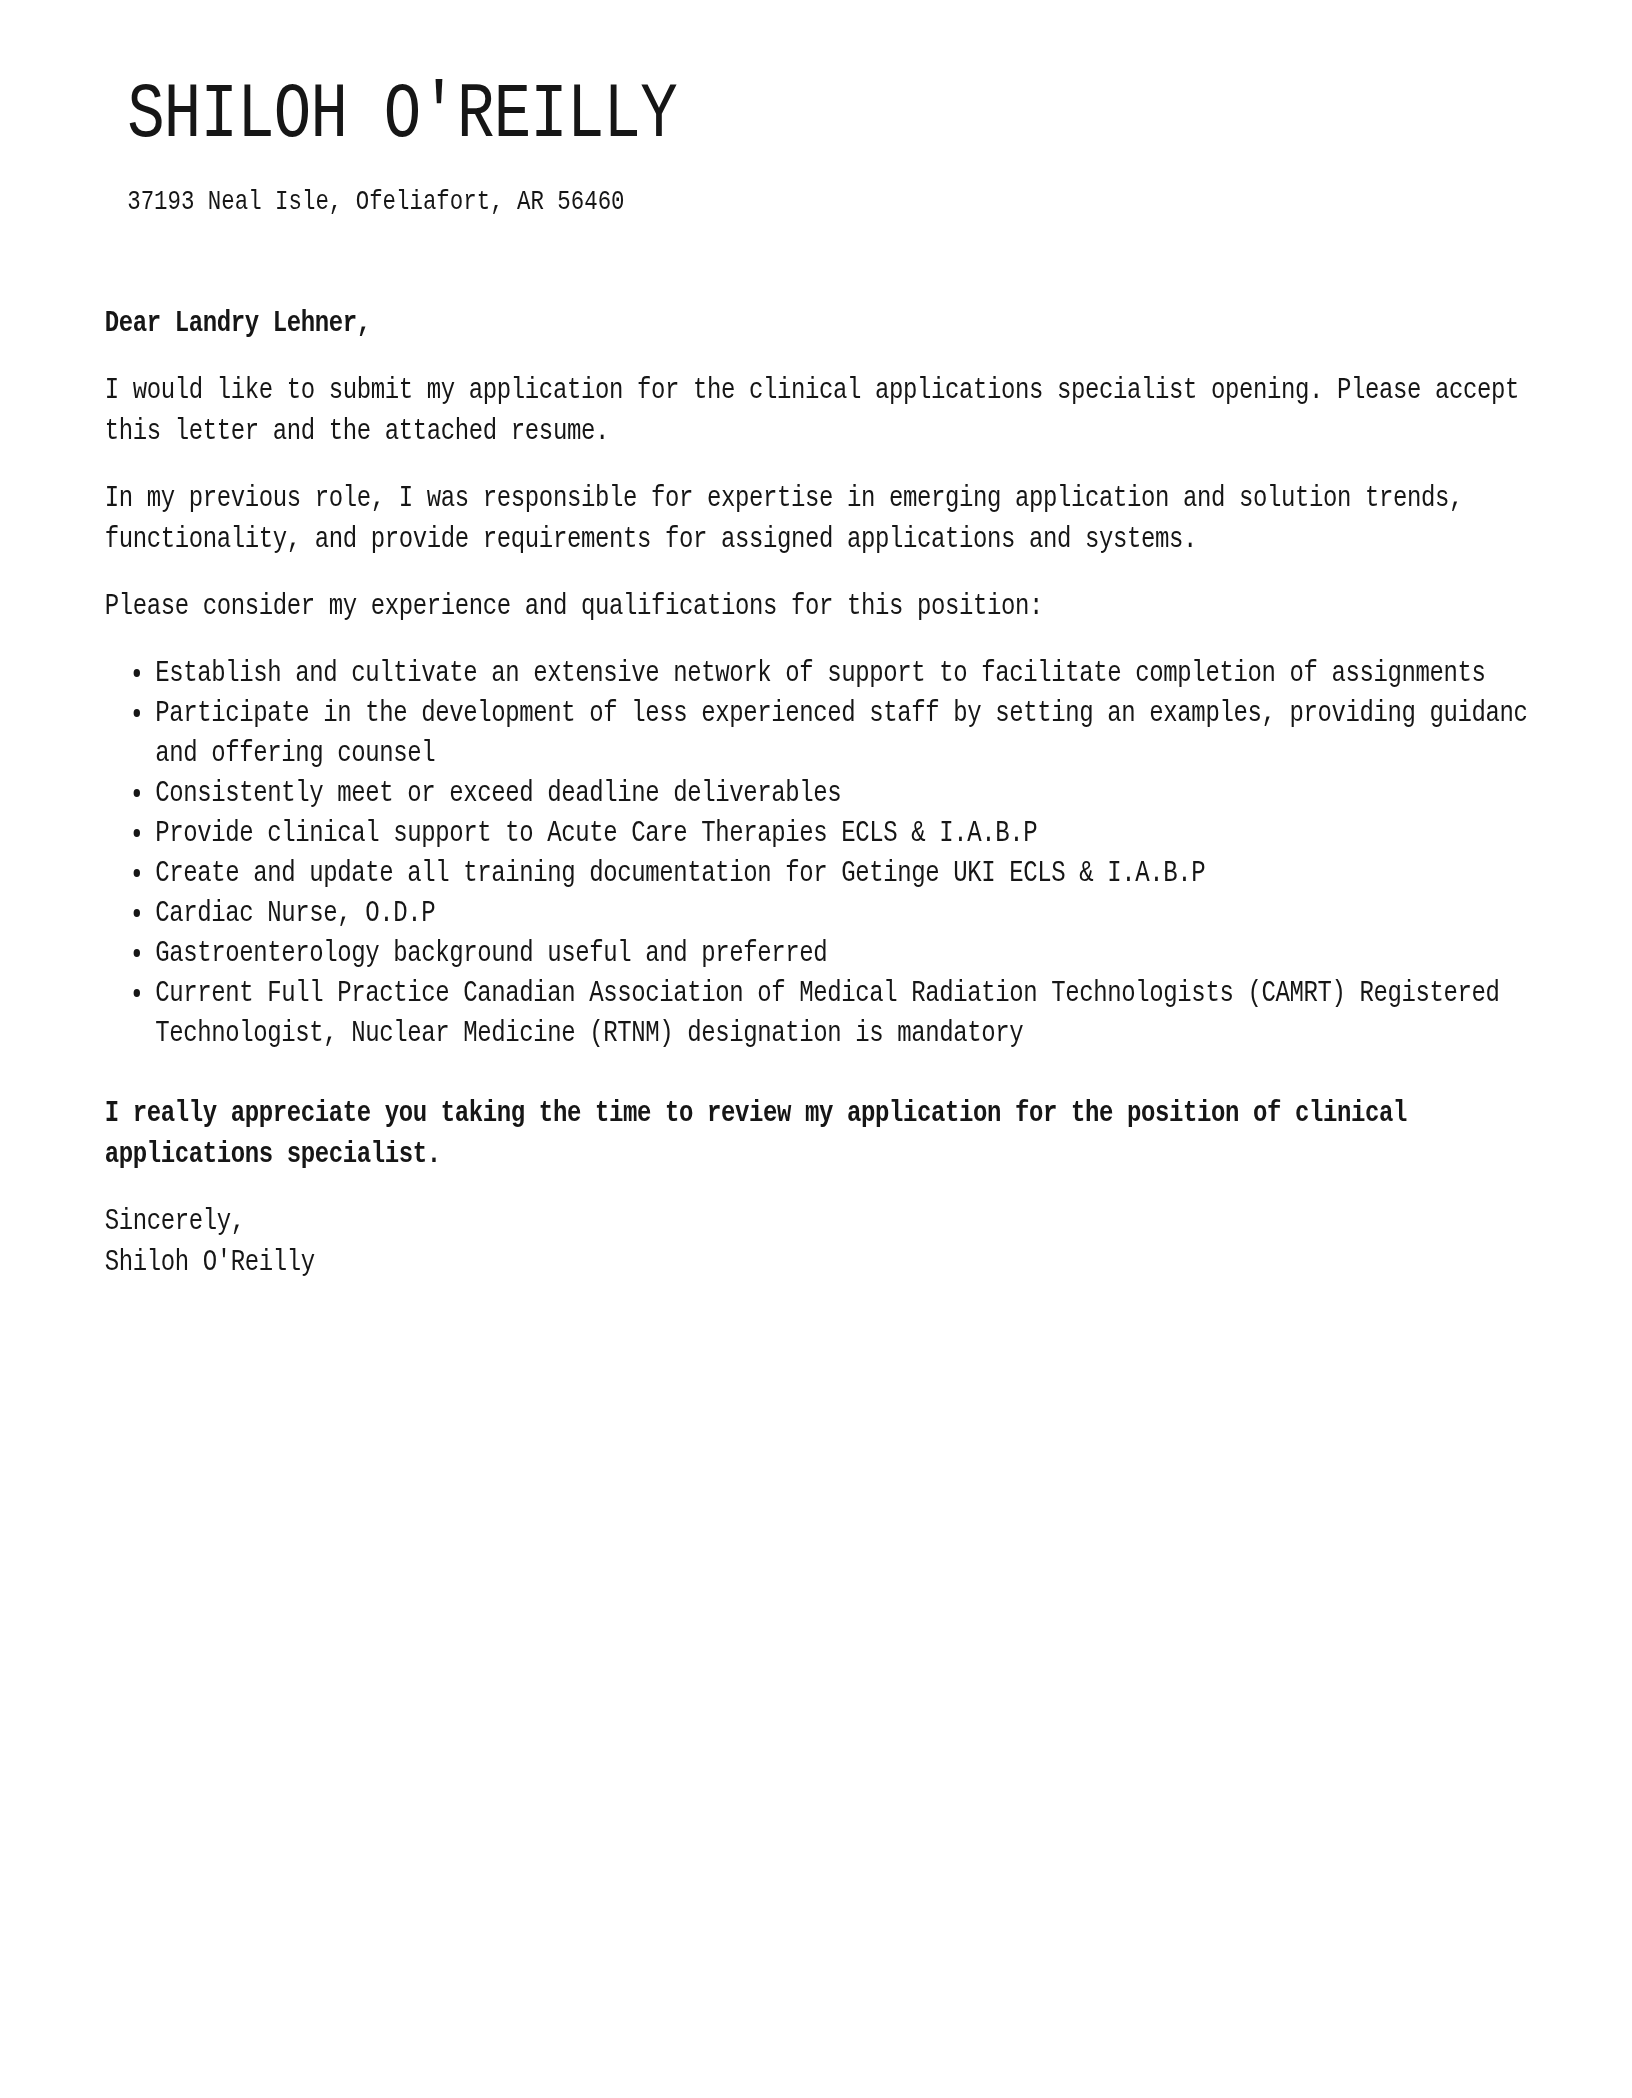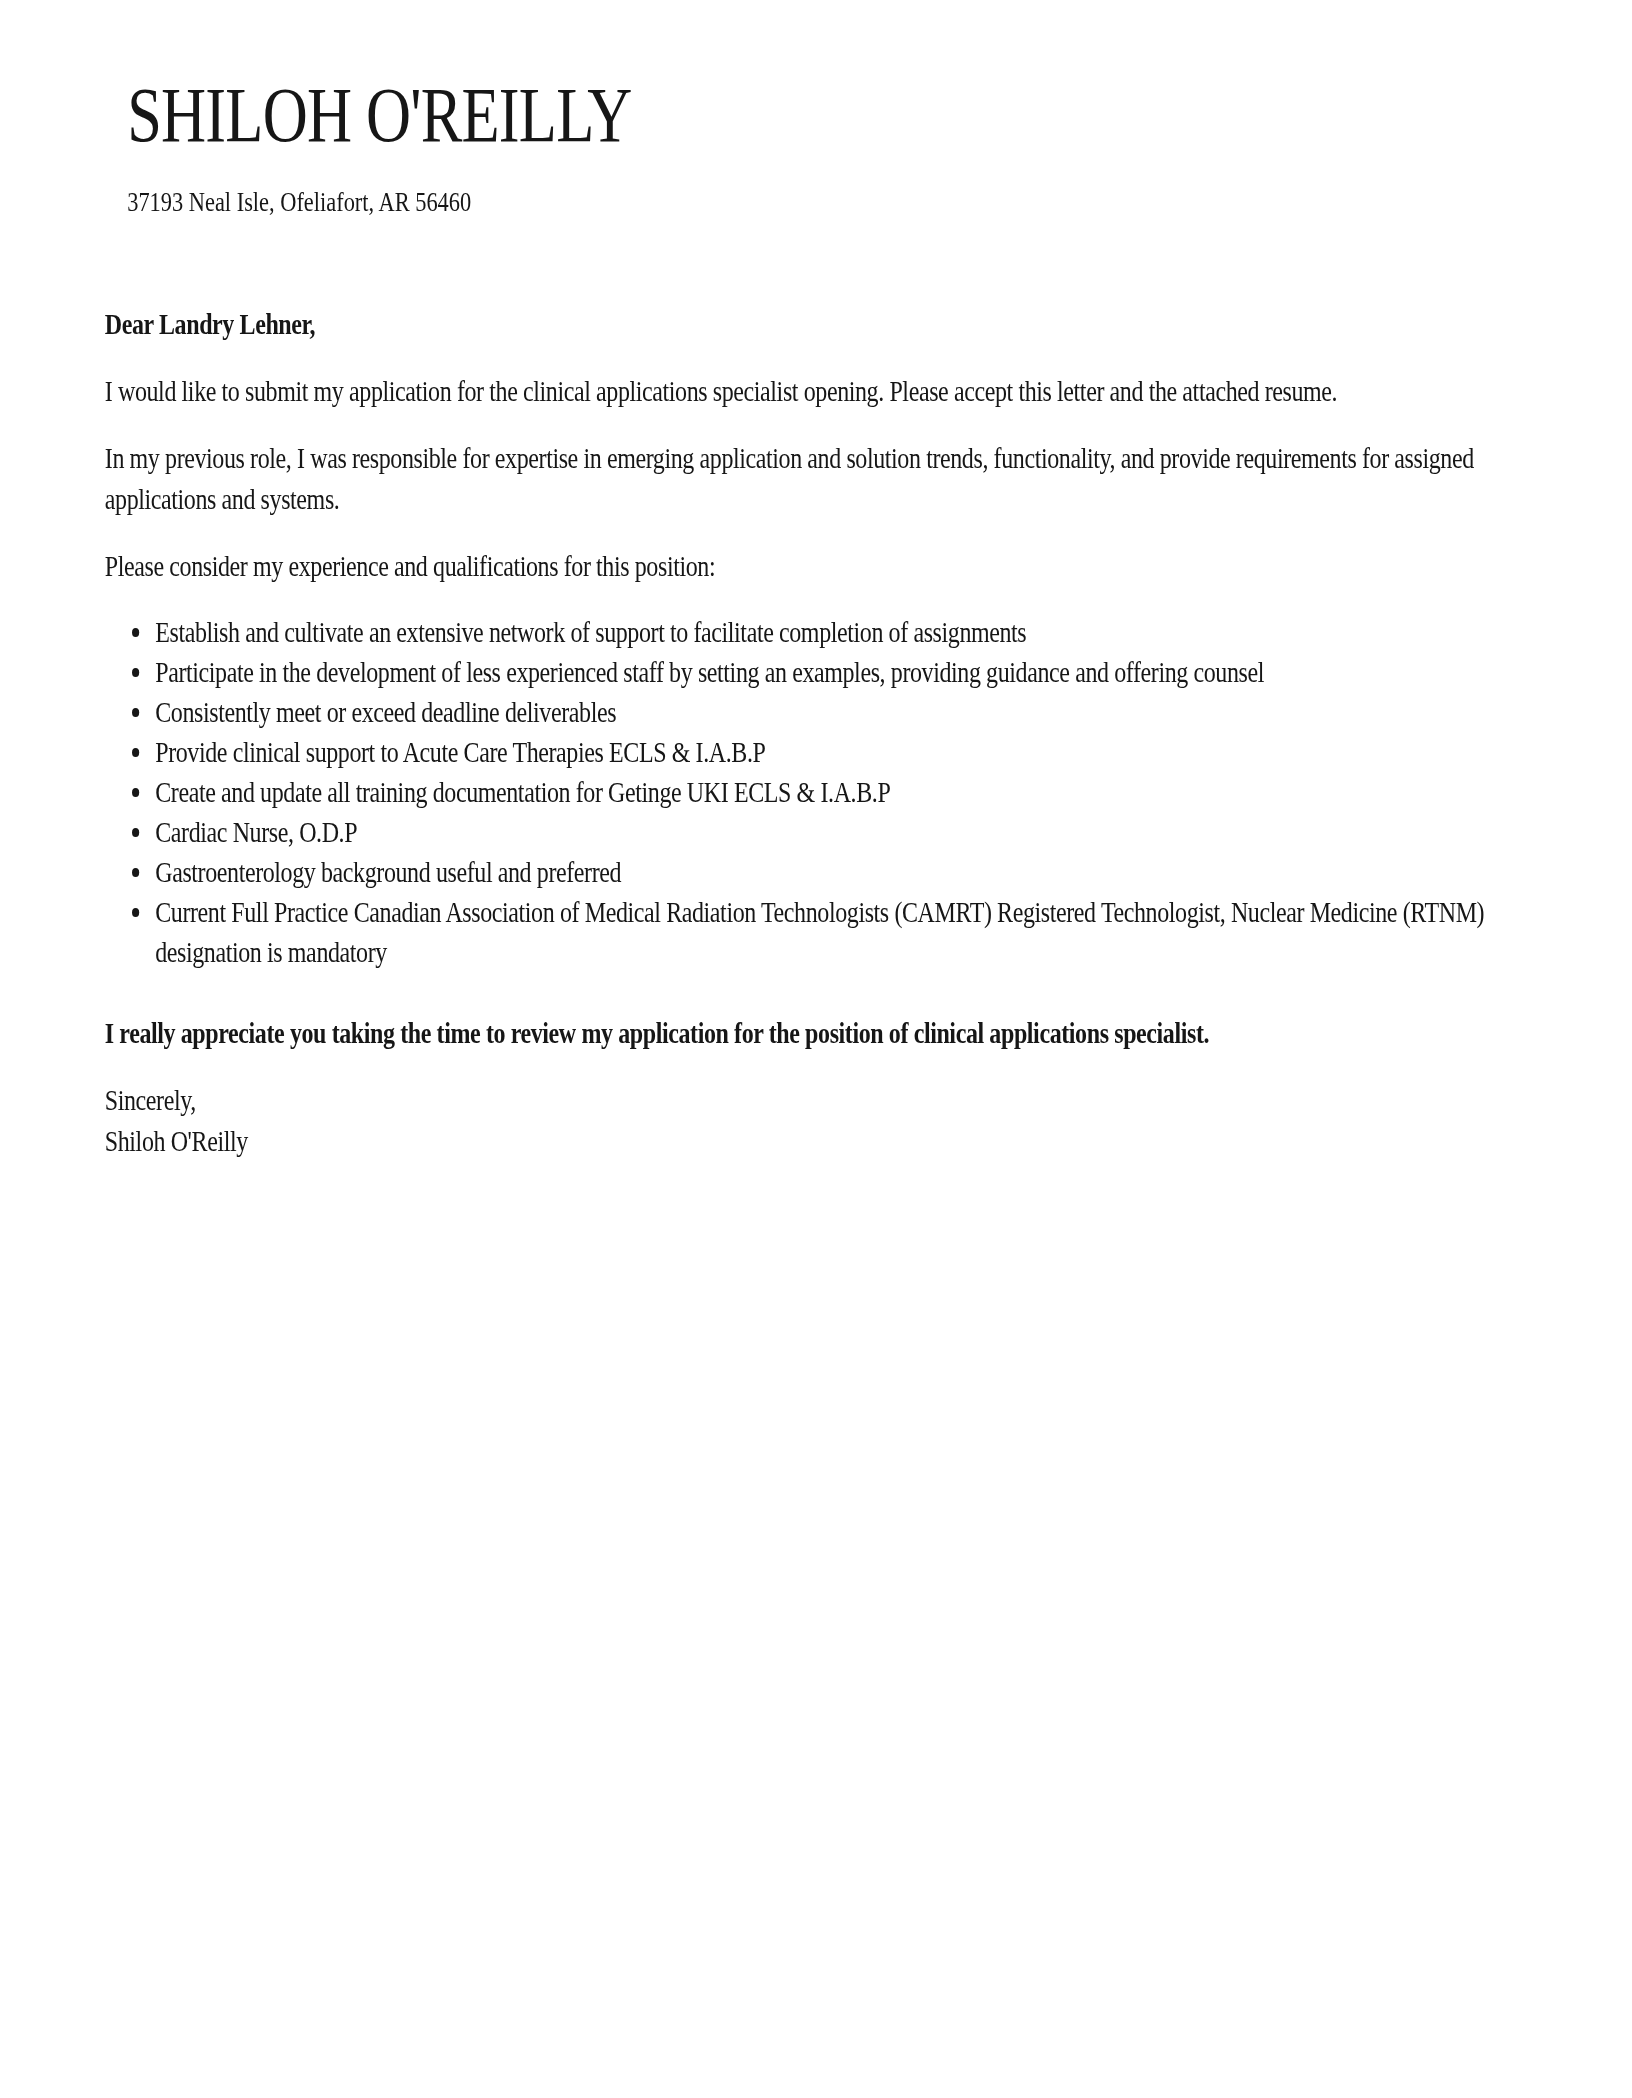--- a/index.html
+++ b/index.html
@@ -6,21 +6,21 @@
     margin: 0;
     padding: 0;
     background: #ffffff;
   }
   .sheet {
     position: relative;
     width: 1528px;
     height: 2098px;
     background: #ffffff;
     overflow: hidden;
-    font-family: Liberation Serif, serif;
+    font-family: Liberation Mono, monospace;
     color: #161616;
   }
   
   .condense {
     width: 2040px;
     transform: scaleX(0.8);
     transform-origin: top left;
     box-sizing: border-box;
     padding-left: 131px;
   }

